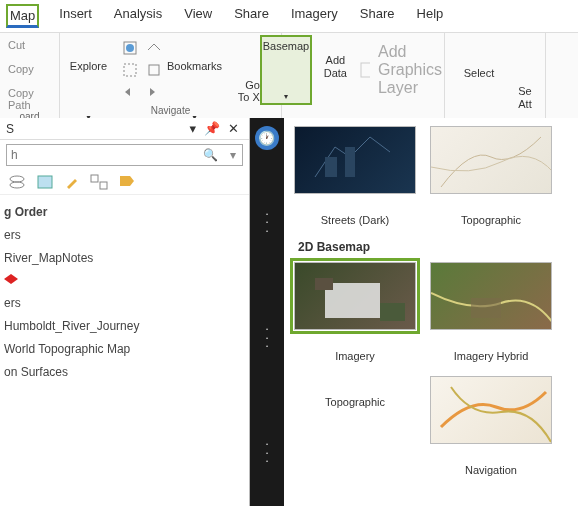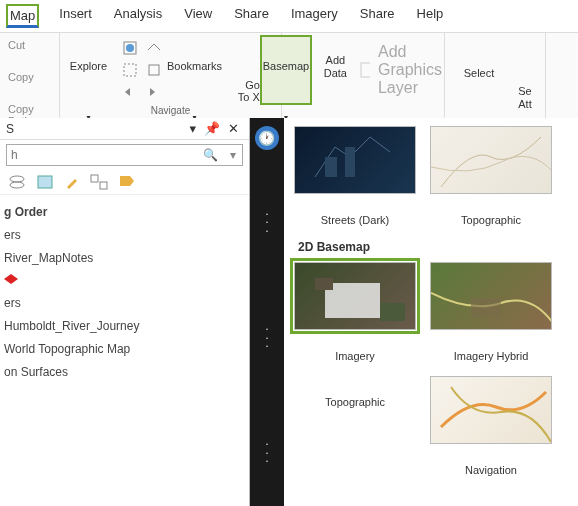--- a/index.html
+++ b/index.html
@@ -5,25 +5,25 @@
 * { box-sizing: border-box; margin: 0; padding: 0; font-family: "Segoe UI", Arial, sans-serif; }
 body { width: 578px; height: 506px; overflow: hidden; background: #fff; font-size: 12px; color: #333; position: relative; }
 .menubar { display: flex; gap: 18px; padding: 4px 6px; border-bottom: 1px solid #ddd; }
 .menubar span { font-size: 13px; cursor: pointer; padding: 2px 2px; }
 .menubar .active { border: 2px solid #6fa82f; border-bottom: 3px solid #2a6bbf; }
 .ribbon { display: flex; height: 88px; border-bottom: 1px solid #ccc; background: #fafafa; }
 .r-group { display: flex; flex-direction: column; align-items: center; border-right: 1px solid #ddd; padding: 2px 6px; }
 .r-btns { display: flex; gap: 6px; flex: 1; align-items: center; }
 .big-btn { display: flex; flex-direction: column; align-items: center; justify-content: center; width: 52px; height: 70px; padding: 2px; text-align: center; cursor: pointer; gap: 40px; }
 .big-btn .lbl { font-size: 11px; line-height: 1.1; margin-top: 2px; }
-.big-btn.active { border: 2px solid #6fa82f; background: #e8f0dc; }
+.big-btn.active { border: 2px solid #6fa82f; background: #e8f0dc; justify-content: flex-end; }
 .mini-col { display: flex; flex-direction: column; gap: 4px; }
 .mini-ic { width: 18px; height: 18px; display: flex; align-items: center; justify-content: center; cursor: pointer; }
 .grp-label { font-size: 10px; color: #666; text-align: center; padding-bottom: 2px; }
-.clip-col { display: flex; flex-direction: column; gap: 20px; font-size: 11px; color: #888; padding: 4px 2px 0 2px; }
+.clip-col { display: flex; flex-direction: column; gap: 12px; font-size: 11px; color: #888; padding: 4px 2px 0 2px; }
 .pane-left { position: absolute; top: 118px; left: 0; width: 250px; bottom: 0; border-right: 1px solid #bbb; background: #fff; }
 .pane-hdr { display: flex; align-items: center; padding: 3px 6px; border-bottom: 1px solid #ddd; }
 .pane-hdr .t { flex: 1; font-size: 12px; }
 .pane-hdr .ctl { cursor: pointer; padding: 0 4px; font-size: 13px; }
 .search-row { display: flex; align-items: center; border: 1px solid #aaa; margin: 4px 6px; }
 .search-row input { flex: 1; border: none; outline: none; font-size: 12px; padding: 3px 4px; }
 .toolbar2 { display: flex; gap: 10px; padding: 4px 8px; border-bottom: 1px solid #eee; }
 .tree { padding: 6px 4px; font-size: 12px; line-height: 1.9; color: #444; overflow: hidden; }
 .tree div { white-space: nowrap; }
 .darkbar { position: absolute; top: 118px; left: 250px; width: 34px; bottom: 0; background: #1a1a1a; }

